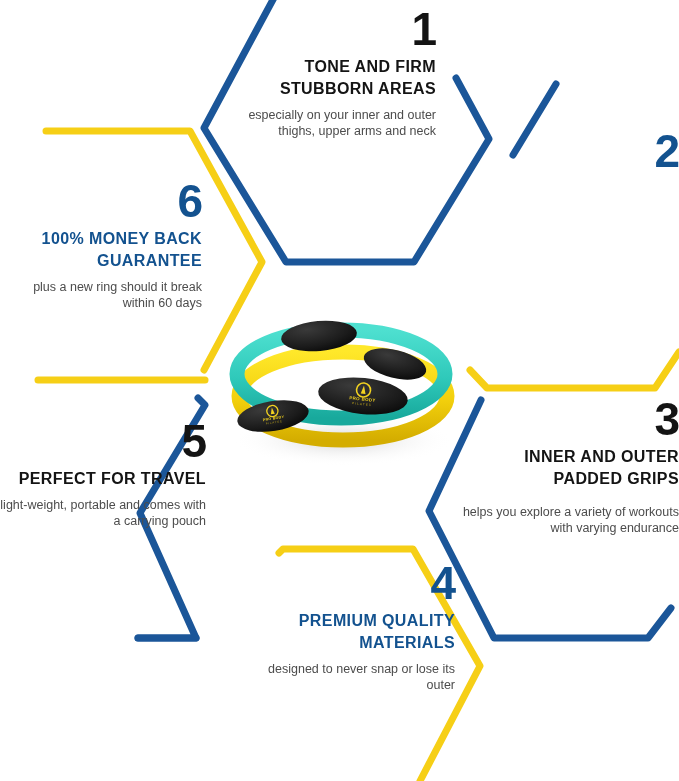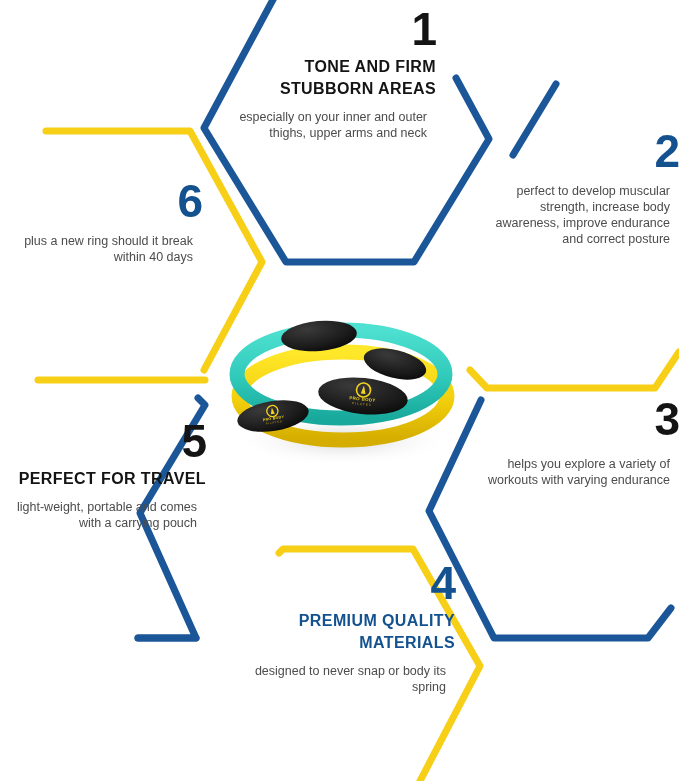--- a/index.html
+++ b/index.html
@@ -42,21 +42,21 @@
     line-height:22px;
     letter-spacing:.4px;
     margin:0 0 7px 0;
     text-transform:uppercase;
   }
   .body{
     font-family:"Liberation Sans", sans-serif;
     font-size:12.5px;
     line-height:16px;
     color:#4c4c4c;
-    margin:9px;
+    margin:0;
   }
   .dark .num,.dark .head{color:#141414;}
   .blue .num,.blue .head{color:#13528f;}
 
   .ta-r{text-align:right;}
 
   
   #f1{left:228px;top:6px;width:208px;}
   #f2{left:466px;top:128px;width:213px;}
   #f3{left:460px;top:396px;width:219px;}
@@ -158,38 +158,39 @@
   </div>
 
   <div class="feature dark ta-r" id="f1">
     <div class="num">1</div>
     <div class="head">TONE AND FIRM STUBBORN AREAS</div>
     <div class="body">especially on your inner and outer thighs, upper arms and neck</div>
   </div>
 
   <div class="feature blue ta-r" id="f2">
     <div class="num">2</div>
-    <div class="body">perfect to develop muscular strength, increase body awareness, improve endurance and correct posture</div>
   </div>
 
   <div class="feature dark ta-r" id="f3">
     <div class="num">3</div>
+    <div class="head">INNER AND OUTER PADDED GRIPS</div>
     <div class="body" style="margin-top:14px;">helps you explore a variety of workouts with varying endurance</div>
   </div>
 
   <div class="feature blue ta-r" id="f4">
     <div class="num">4</div>
     <div class="head">PREMIUM QUALITY MATERIALS</div>
-    <div class="body">designed to never snap or body its spring</div>
+    <div class="body">designed to never snap or lose its outer</div>
   </div>
 
   <div class="feature dark ta-r" id="f5">
     <div class="num">5</div>
     <div class="head">PERFECT FOR TRAVEL</div>
     <div class="body">light-weight, portable and comes with a carrying pouch</div>
   </div>
 
   <div class="feature blue ta-r" id="f6">
     <div class="num">6</div>
-    <div class="body">plus a new ring should it break within 40 days</div>
+    <div class="head">100% MONEY BACK GUARANTEE</div>
+    <div class="body">plus a new ring should it break within 60 days</div>
   </div>
 
 </div>
 
 </body></html>

